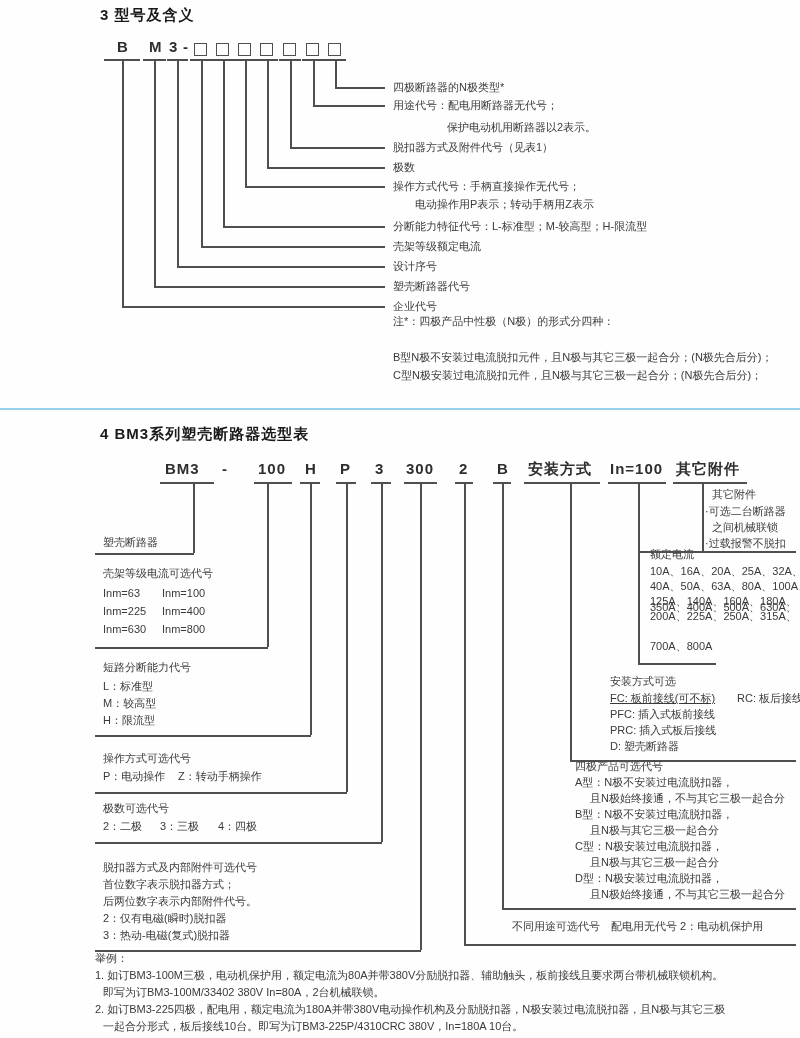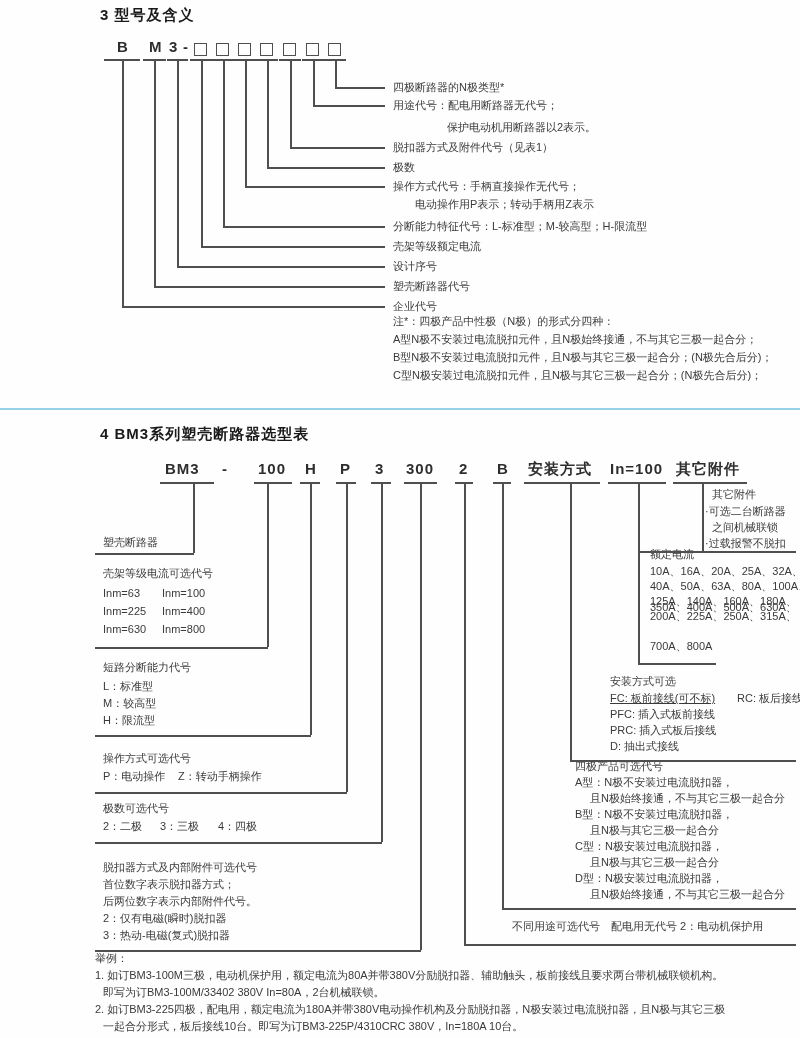--- a/index.html
+++ b/index.html
@@ -31,21 +31,20 @@
     <div class="t" style="left: 393px; top: 141px;">脱扣器方式及附件代号（见表1）</div>
     <div class="t" style="left: 393px; top: 161px;">极数</div>
     <div class="t" style="left: 393px; top: 180px;">操作方式代号：手柄直接操作无代号；</div>
     <div class="t" style="left: 415px; top: 198px;">电动操作用P表示；转动手柄用Z表示</div>
     <div class="t" style="left: 393px; top: 220px;">分断能力特征代号：L-标准型；M-较高型；H-限流型</div>
     <div class="t" style="left: 393px; top: 240px;">壳架等级额定电流</div>
     <div class="t" style="left: 393px; top: 260px;">设计序号</div>
     <div class="t" style="left: 393px; top: 280px;">塑壳断路器代号</div>
     <div class="t" style="left: 393px; top: 300px;">企业代号</div>
     <div class="t" style="left: 393px; top: 315px;">注*：四极产品中性极（N极）的形式分四种：</div>
-    <div class="t" style="left: 393px; top: 333px;">A型N极不安装过电流脱扣元件，且N极始终接通，不与其它三极一起合分；</div>
     <div class="t" style="left: 393px; top: 351px;">B型N极不安装过电流脱扣元件，且N极与其它三极一起合分；(N极先合后分)；</div>
     <div class="t" style="left: 393px; top: 369px;">C型N极安装过电流脱扣元件，且N极与其它三极一起合分；(N极先合后分)；</div>
     <div class="t h" style="left: 100px; top: 427px;">4 BM3系列塑壳断路器选型表</div>
     <div class="t m" style="left: 165px; top: 462px;">BM3</div>
     <div class="t m" style="left: 222px; top: 462px;">-</div>
     <div class="t m" style="left: 258px; top: 462px;">100</div>
     <div class="t m" style="left: 305px; top: 462px;">H</div>
     <div class="t m" style="left: 340px; top: 462px;">P</div>
     <div class="t m" style="left: 375px; top: 462px;">3</div>
     <div class="t m" style="left: 406px; top: 462px;">300</div>
@@ -86,21 +85,21 @@
     <div class="t" style="left: 590px; top: 824px;">且N极与其它三极一起合分</div>
     <div class="t" style="left: 575px; top: 840px;">C型：N极安装过电流脱扣器，</div>
     <div class="t" style="left: 590px; top: 856px;">且N极与其它三极一起合分</div>
     <div class="t" style="left: 575px; top: 872px;">D型：N极安装过电流脱扣器，</div>
     <div class="t" style="left: 590px; top: 888px;">且N极始终接通，不与其它三极一起合分</div>
     <div class="t" style="left: 610px; top: 675px;">安装方式可选</div>
     <div class="t" style="left: 610px; top: 692px; text-decoration: underline;">FC: 板前接线(可不标)</div>
     <div class="t" style="left: 737px; top: 692px;">RC: 板后接线</div>
     <div class="t" style="left: 610px; top: 708px;">PFC: 插入式板前接线</div>
     <div class="t" style="left: 610px; top: 724px;">PRC: 插入式板后接线</div>
-    <div class="t" style="left: 610px; top: 740px;">D: 抽出式接线</div>
+    <div class="t" style="left: 610px; top: 740px;">D: 塑壳断路器</div>
     <div class="t" style="left: 650px; top: 548px;">额定电流</div>
     <div class="t" style="left: 650px; top: 565px;">10A、16A、20A、25A、32A、</div>
     <div class="t" style="left: 650px; top: 580px;">40A、50A、63A、80A、100A、</div>
     <div class="t" style="left: 650px; top: 595px;">125A、140A、160A、180A、</div>
     <div class="t" style="left: 650px; top: 610px;">200A、225A、250A、315A、</div>
     <div class="t" style="left: 650px; top: 601px;">350A、400A、500A、630A、</div>
     <div class="t" style="left: 650px; top: 640px;">700A、800A</div>
     <div class="t" style="left: 712px; top: 488px;">其它附件</div>
     <div class="t" style="left: 705px; top: 505px;">·可选二台断路器</div>
     <div class="t" style="left: 712px; top: 521px;">之间机械联锁</div>

